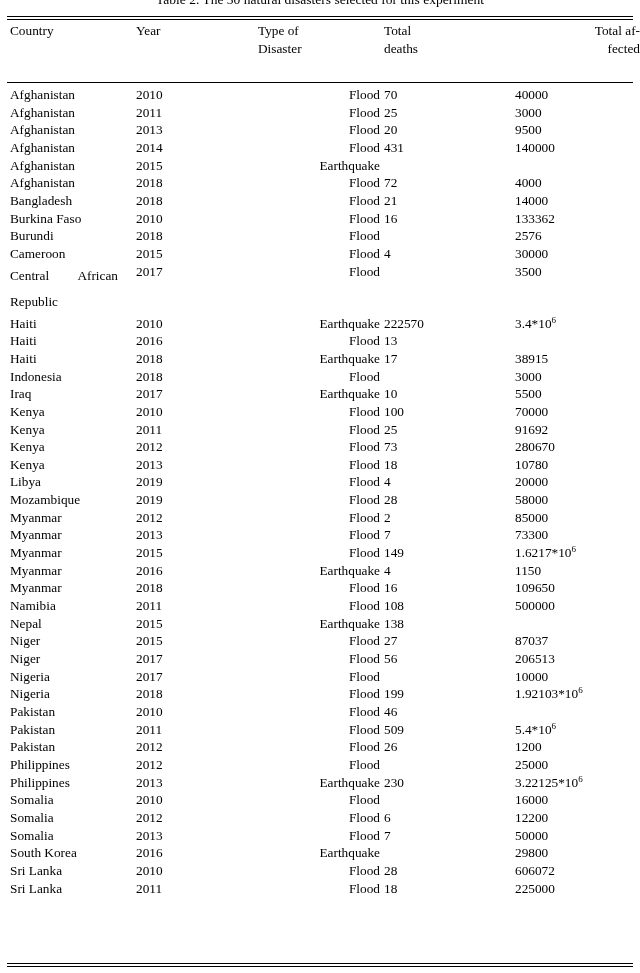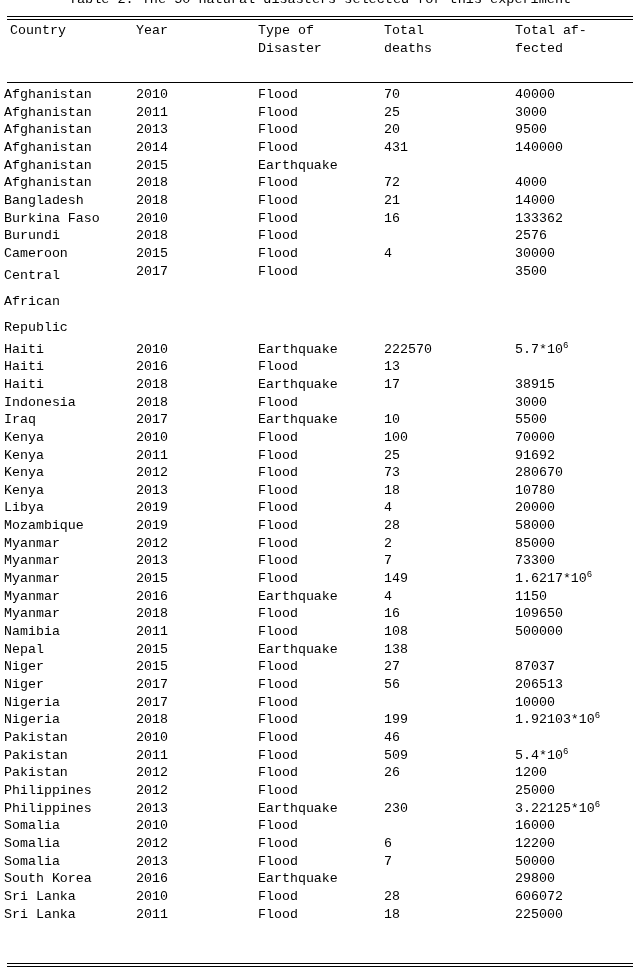--- a/index.html
+++ b/index.html
@@ -13,21 +13,20 @@
     overflow: hidden;
     font-family: "Liberation Serif", "DejaVu Serif", serif;
     color: #000000;
   }
 
   #page {
     position: relative;
     width: 640px;
     height: 686px;
     box-sizing: border-box;
-    font-family: Liberation Mono, monospace;
   }
 
   
   .caption {
     position: absolute;
     top: -7px;
     left: 0;
     width: 640px;
     text-align: center;
     font-size: 13.5px;
@@ -84,35 +83,35 @@
   col.c-deaths   { width: 135px; }
   col.c-affected { width: 125px; }
 
   #header-table { top: 22px; }
   #header-table td { line-height: 17.5px; }
   #header-table .hcell { padding-left: 10px; }
   #header-table .hcell-country  { padding-left: 10px; }
   #header-table .hcell-year     { padding-left: 8px; }
   #header-table .hcell-type     { padding-left: 6px; }
   #header-table .hcell-deaths   { padding-left: 4px; }
-  #header-table .hcell-affected { padding-left: 0px; }
+  #header-table .hcell-affected { padding-left: 0px; text-align: right; }
   .hwrap {
     width: 72px;
     text-align: justify;
     text-align-last: left;
     -moz-text-align-last: left;
     hyphens: manual;
   }
 
   #body-table { top: 86px; }
   #body-table tr { height: 17.66px; }
   #body-table td { line-height: 17.66px; height: 17.66px; }
-  #body-table td.country  { padding-left: 4px; }
+  #body-table td.country  { padding-left: 10px; }
   #body-table td.year     { padding-left: 8px; }
-  #body-table td.type     { padding-left: 6px; }
+  #body-table td.type     { padding-left: 6px; text-align: right; }
   #body-table td.deaths   { padding-left: 4px; }
   #body-table td.affected { padding-left: 0px; }
 
   
   #body-table tr.tall { height: 35.3px; }
   #body-table tr.tall td { height: 35.3px; }
   .cjust {
     width: 108px;
     text-align: justify;
     text-align-last: left;
@@ -255,21 +254,21 @@
           <td class="year">2017</td>
           <td class="type">Flood</td>
           <td class="deaths"></td>
           <td class="affected">3500</td>
         </tr>
         <tr>
           <td class="country">Haiti</td>
           <td class="year">2010</td>
           <td class="type">Earthquake</td>
           <td class="deaths">222570</td>
-          <td class="affected"><span>5.7*10</span><span class="sup">6</span></td>
+          <td class="affected"><span>3.4*10</span><span class="sup">6</span></td>
         </tr>
         <tr>
           <td class="country">Haiti</td>
           <td class="year">2016</td>
           <td class="type">Flood</td>
           <td class="deaths">13</td>
           <td class="affected"></td>
         </tr>
         <tr>
           <td class="country">Haiti</td>

